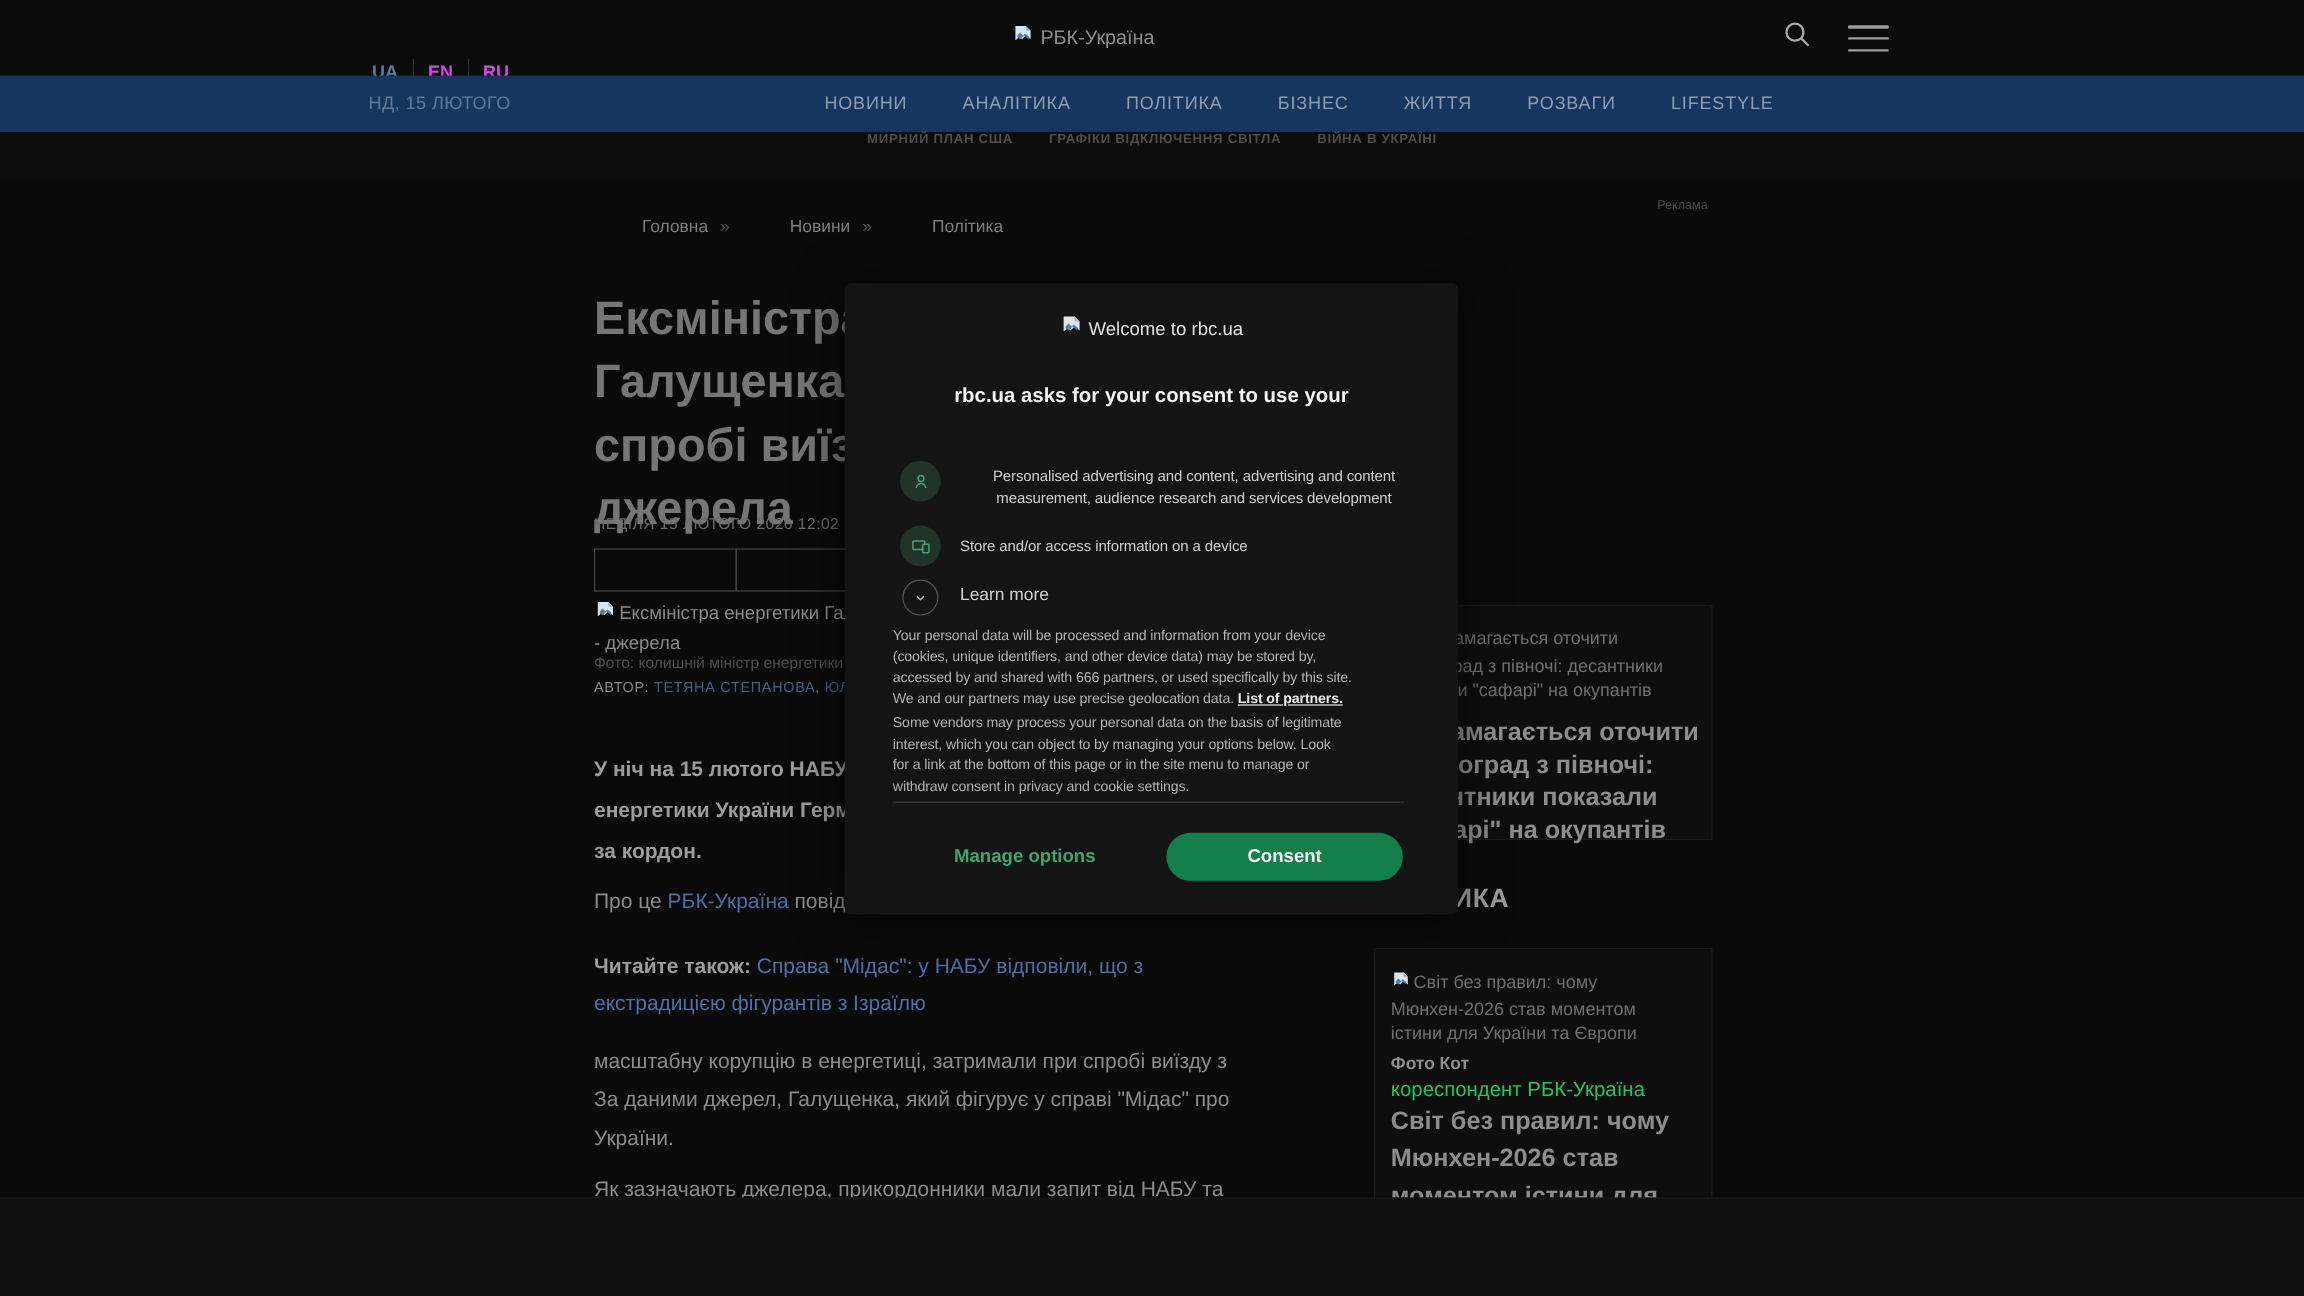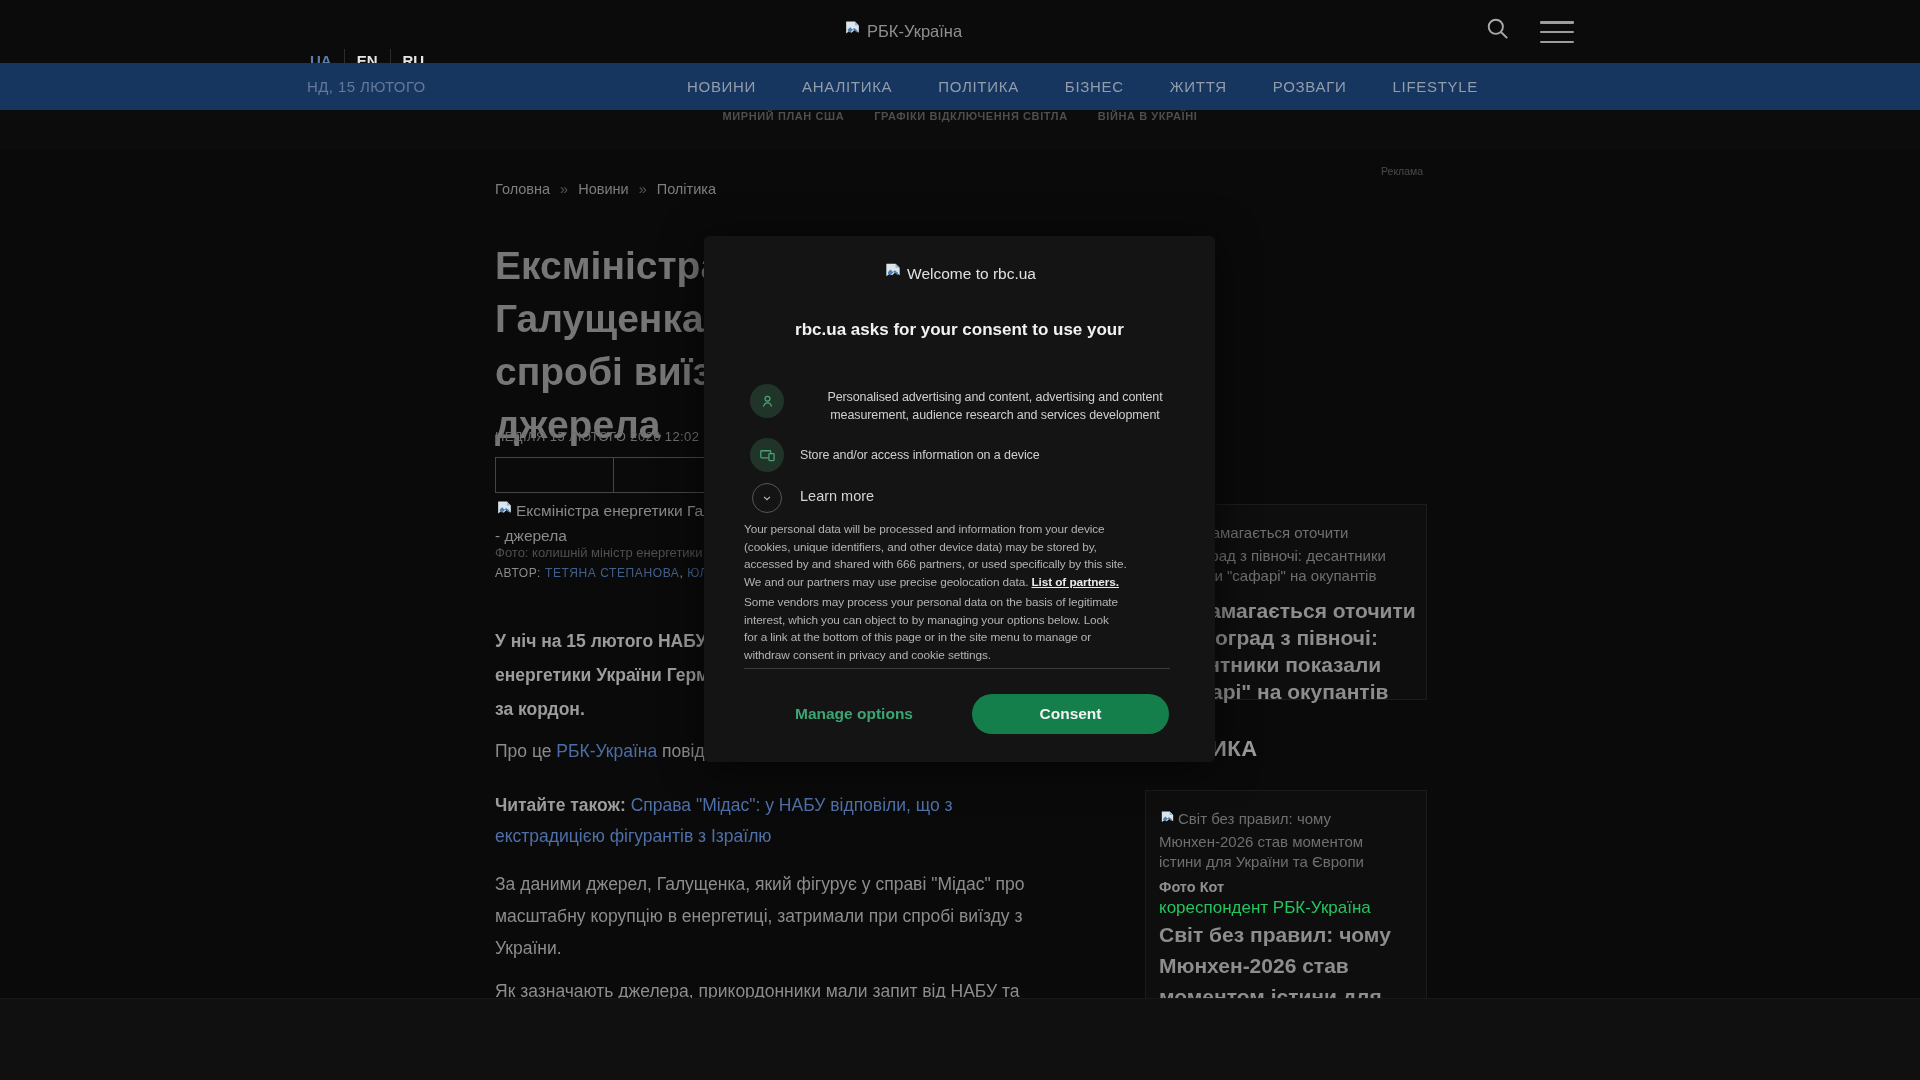--- a/index.html
+++ b/index.html
@@ -3,21 +3,21 @@
 <meta charset="utf-8">
 <style>
   html,body{margin:0;padding:0;background:#000;}
   body{width:1920px;height:1080px;position:relative;overflow:hidden;
        font-family:"Liberation Sans","DejaVu Sans",sans-serif;}
   .screen{position:absolute;left:0;top:0;width:1920px;height:1080px;background:#0a0a0a;}
 
   
   .topbar{position:absolute;left:0;top:0;width:1920px;height:63px;background:#0b0b0b;}
   .langs{position:absolute;left:298px;top:18px;display:flex;align-items:center;margin-top:31px;}
-  .lang{font-size:15px;font-weight:bold;color:#e5e5e5;padding:3px 12px;cursor:pointer;}
+  .lang{font-size:15px;font-weight:bold;color:#d946ef;padding:3px 12px;cursor:pointer;}
   .lang+.lang{border-left:1px solid #2c2c2c;}
   .lang.active{color:#5a7ea9;}
   .logo{position:absolute;left:843px;top:20px;display:flex;align-items:center;gap:3px;
         color:#8f8f8f;font-size:16.5px;}
   .iconbtn{position:absolute;background:none;border:none;padding:0;cursor:pointer;}
   .search-btn{left:1482px;top:15px;width:30px;height:30px;}
   .burger{left:1540px;top:21px;width:34px;height:22px;display:flex;flex-direction:column;justify-content:space-between;}
   .burger div{height:2.5px;background:#9d9d9d;border-radius:1px;}
 
   
@@ -29,21 +29,21 @@
   
   .subnav{position:absolute;left:0;top:110px;width:1920px;height:40px;background:#0c0c0c;
           display:flex;justify-content:center;align-items:flex-start;gap:30px;}
   .subnav-item{font-size:11px;color:#4e4e4e;letter-spacing:.6px;cursor:pointer;font-weight:bold;}
 
   .ad-label{position:absolute;left:1381px;top:165px;font-size:10.5px;color:#4a4a4a;}
 
   
   .article{position:absolute;left:495px;top:0;width:585px;height:1080px;}
   .breadcrumb{position:absolute;left:0;top:181px;display:flex;gap:10px;font-size:14.5px;color:#7e7e7e;}
-  .crumb{cursor:pointer;}
+  .crumb{cursor:pointer;margin-left:40px;}
   .crumb-sep{color:#565656;}
   .headline{position:absolute;left:0;top:213px;font-size:39px;font-weight:bold;color:#767676;line-height:53px;}
   .headline span{display:block;}
   .pubdate{position:absolute;left:0;top:429px;font-size:13px;color:#6c6c6c;letter-spacing:.4px;}
   .sharerow{position:absolute;left:0;top:457px;display:flex;}
   .sharecell{width:117px;height:34px;border:1px solid #454545;margin-left:-1px;cursor:pointer;background:transparent;}
   .sharecell:first-child{margin-left:0;}
 
   .fig-alt{position:absolute;left:0;top:500px;font-size:15.5px;color:#8a8a8a;line-height:22px;}
   .fig-alt .l{display:block;}
@@ -209,22 +209,22 @@
       <span>У ніч на 15 лютого НАБУ затримали ексміністра</span>
       <span>енергетики України Германа Галущенка при спробі виїхати</span>
       <span>за кордон.</span>
     </p>
 
     <p class="p-about"><span>Про це </span><a>РБК-Україна</a><span> повідомили джерела.</span></p>
 
     <p class="read-also"><b>Читайте також: </b><a>Справа "Мідас": у НАБУ відповіли, що з</a><a class="l2">екстрадицією фігурантів з Ізраїлю</a></p>
 
     <p class="bodyp p3">
+      <span>масштабну корупцію в енергетиці, затримали при спробі виїзду з</span>
       <span>За даними джерел, Галущенка, який фігурує у справі "Мідас" про</span>
-      <span>масштабну корупцію в енергетиці, затримали при спробі виїзду з</span>
       <span>України.</span>
     </p>
     <p class="bodyp p4">
       <span>Як зазначають джелера, прикордонники мали запит від НАБУ та</span>
       <span>САП щодо Галущенка для отримання інформації у разі його</span>
     </p>
   </main>
 
   <aside>
     <article class="card card1">

